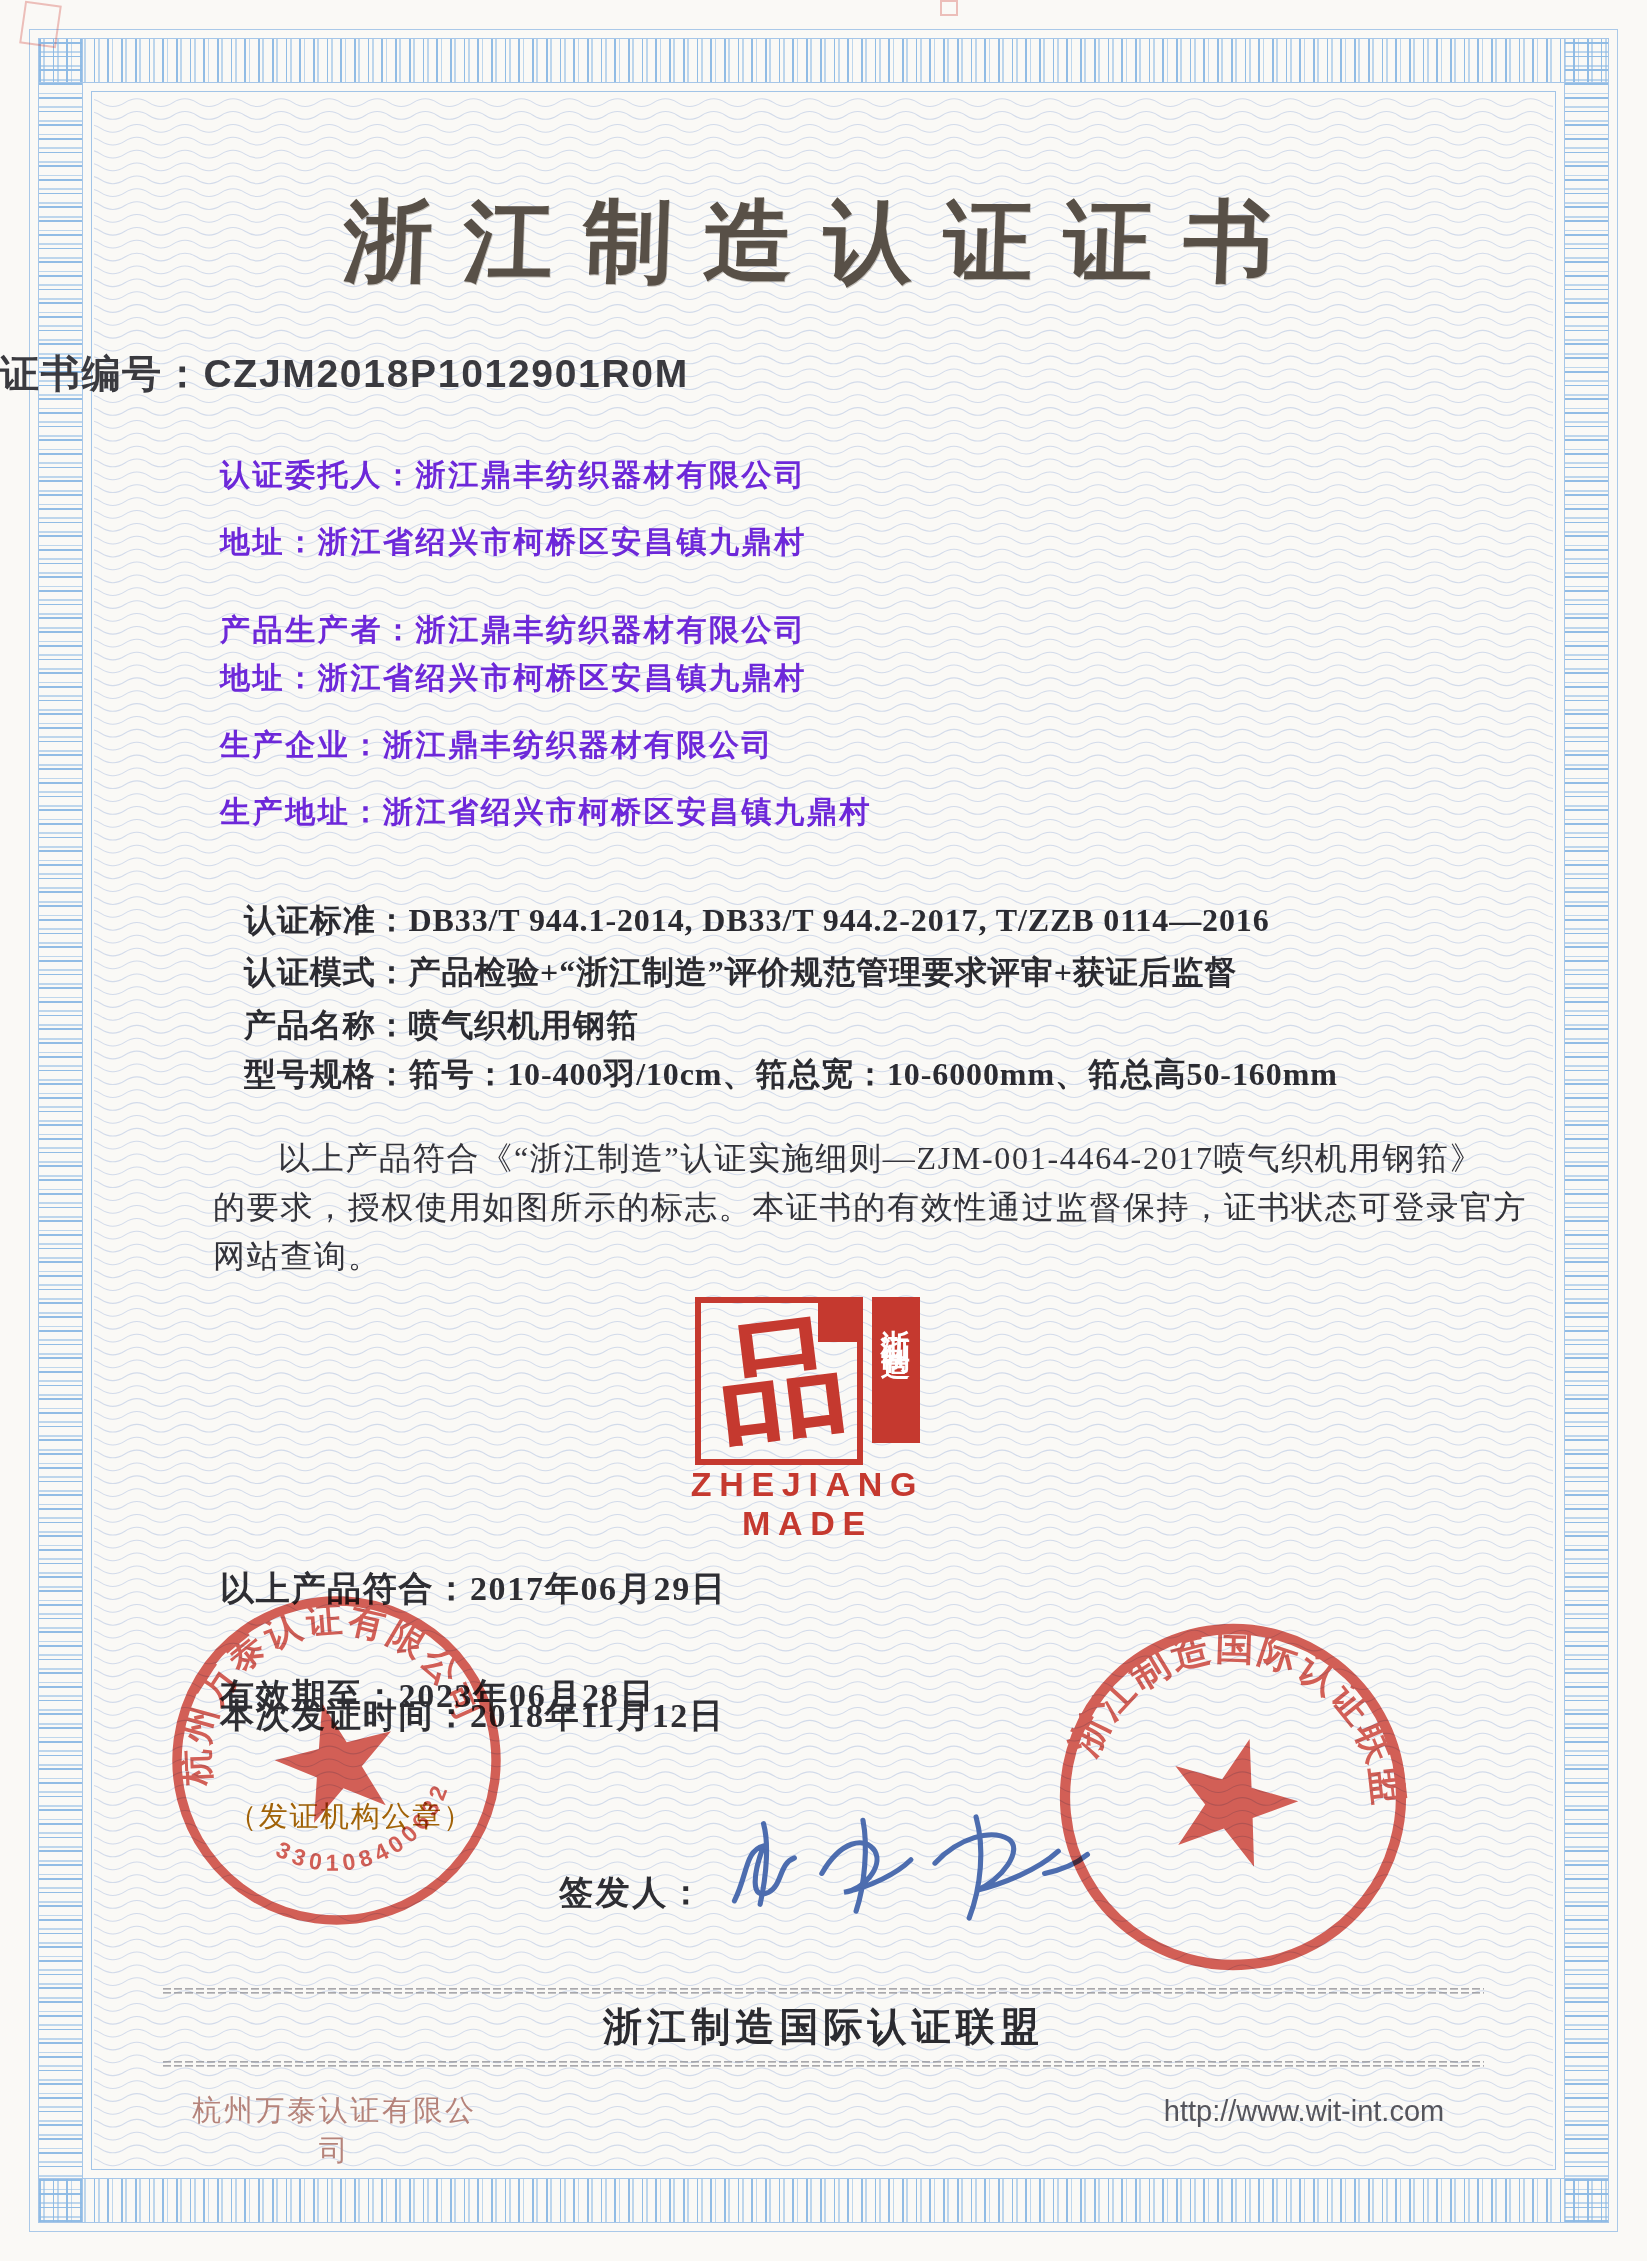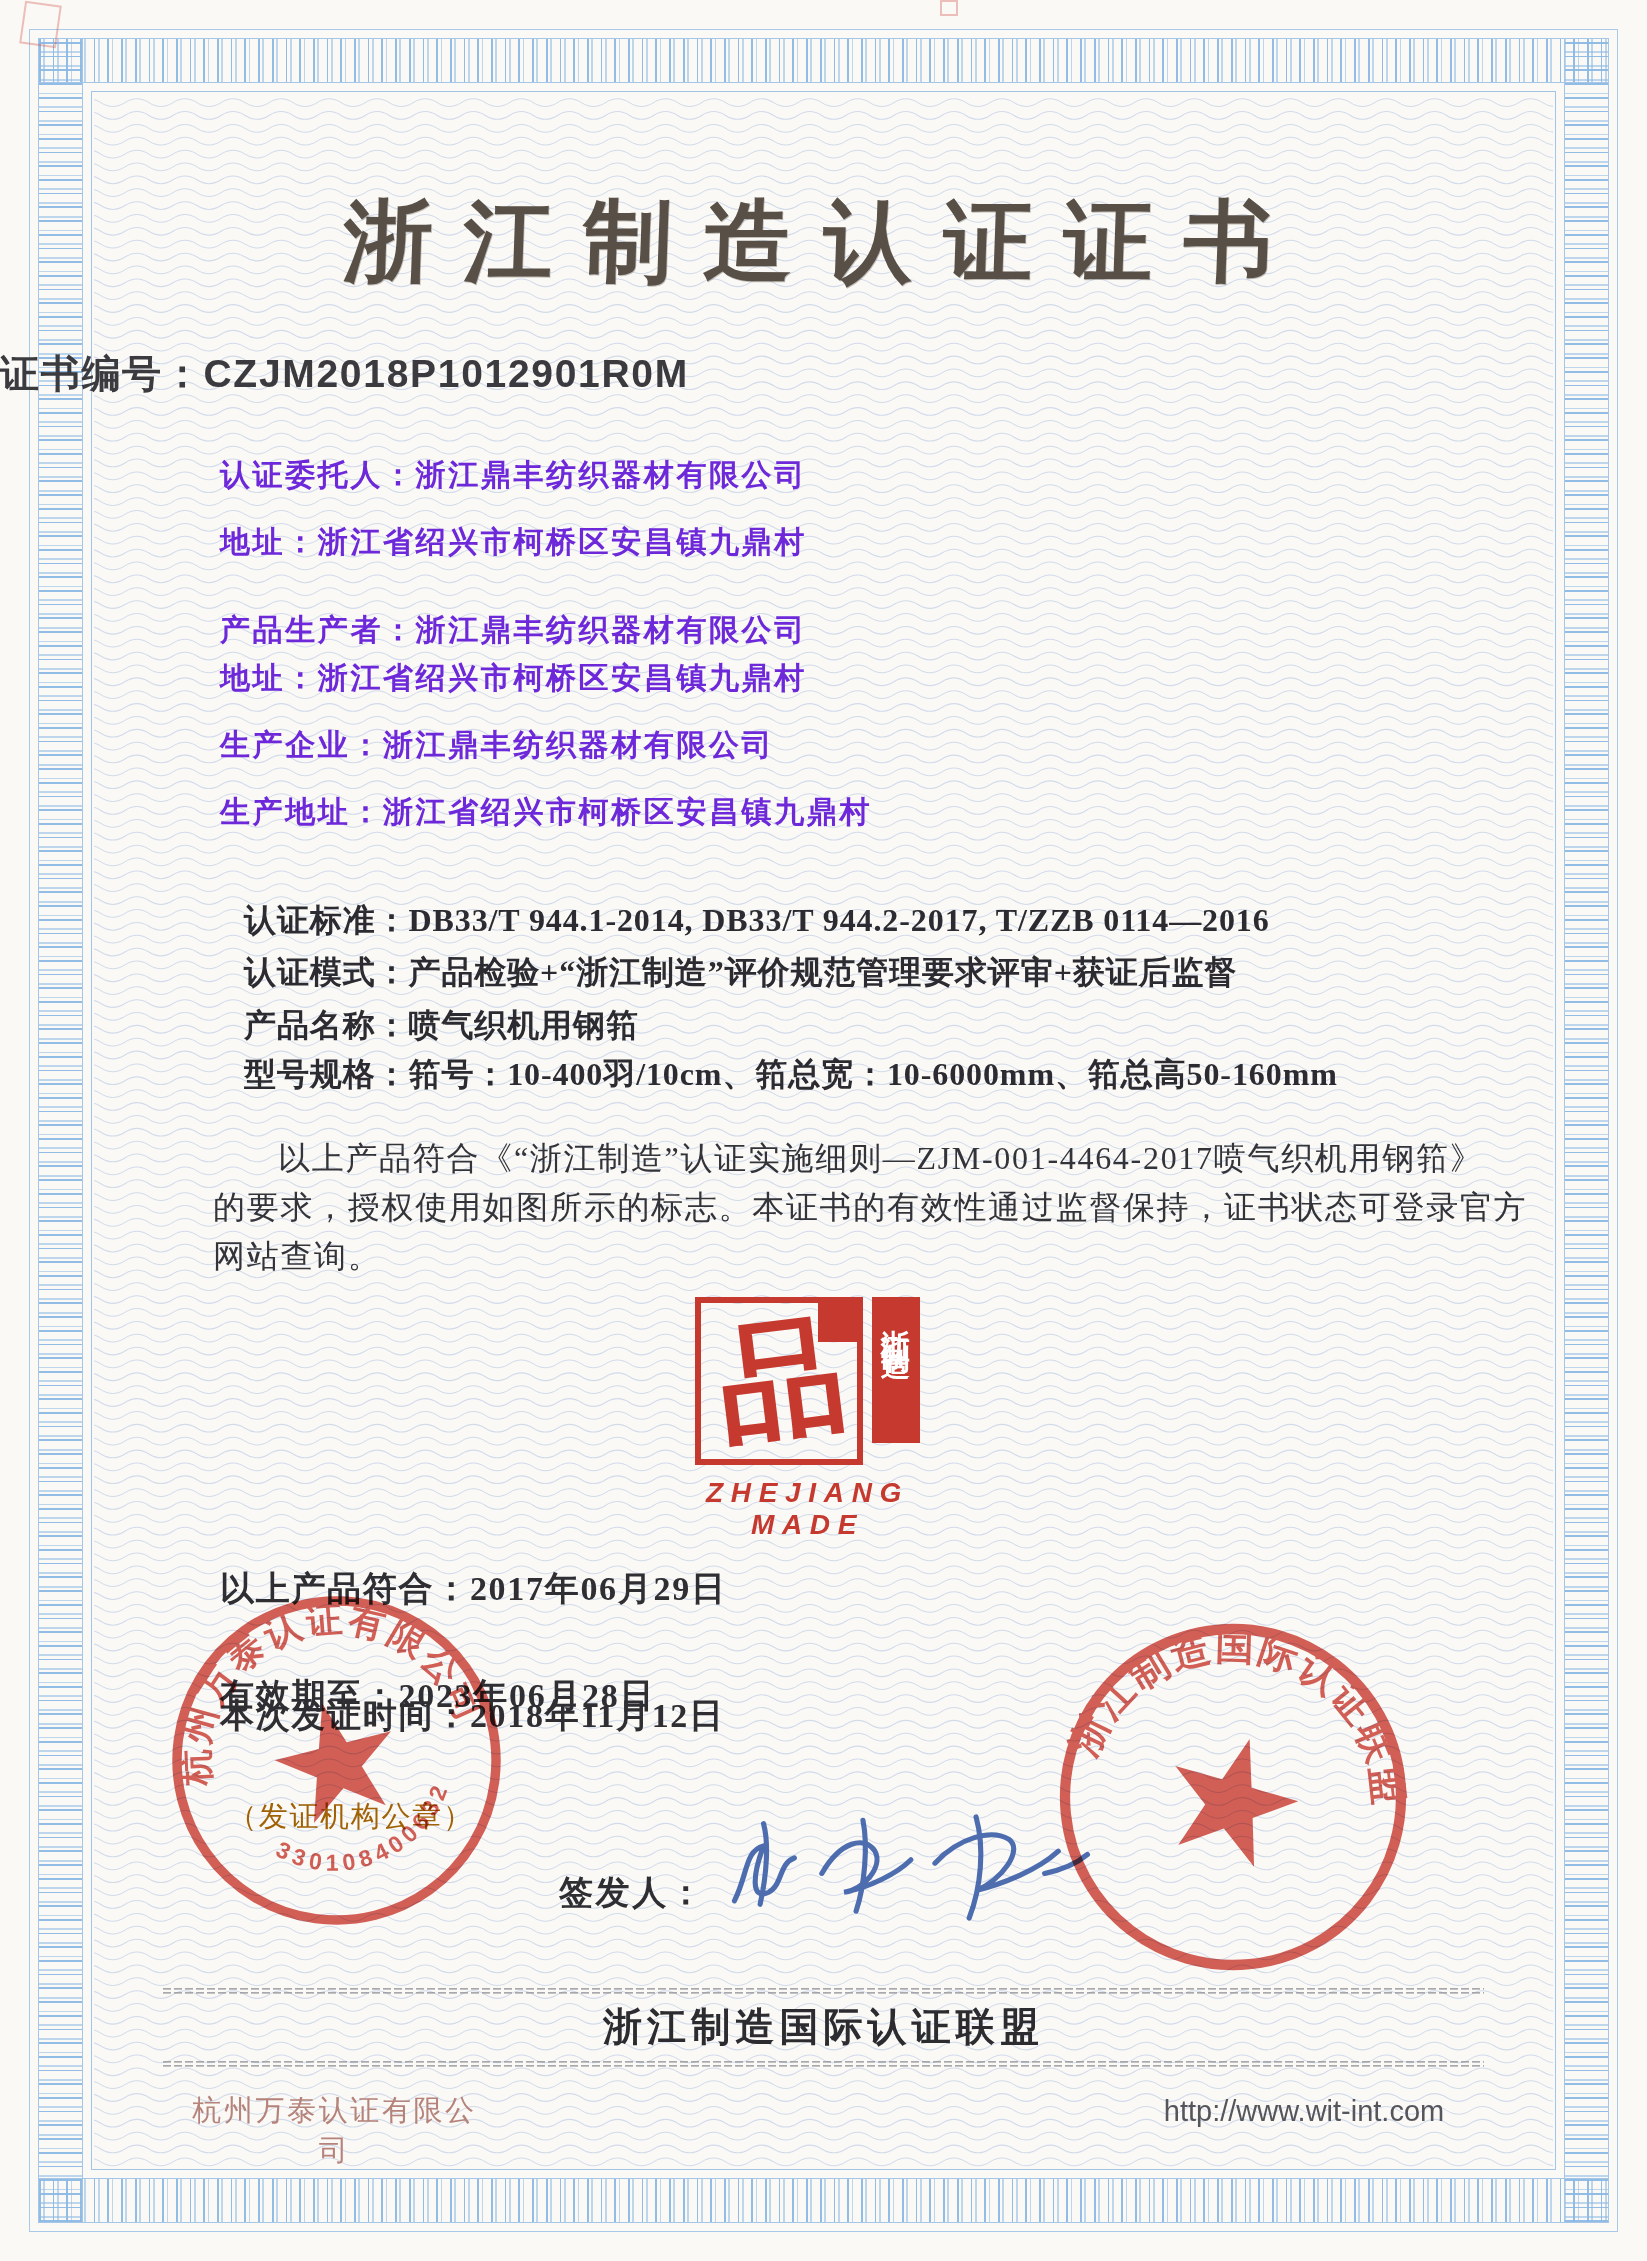--- a/index.html
+++ b/index.html
@@ -48,22 +48,22 @@
   .logo{top:1297px;left:679px;width:257px;text-align:center;}
   .logo-row{display:flex;align-items:flex-start;justify-content:center;gap:8.6px;}
   .logo-square{position:relative;width:168px;height:168px;border:6px solid var(--logoRed,#c5392f);box-sizing:border-box;background:rgba(255,255,255,.0);}
   .logo-mark{position:absolute;left:1.7px;top:6.9px;width:100%;font-size:127px;line-height:137px;
     font-weight:900;color:var(--logoRed,#c5392f);transform:rotate(-7deg);
     font-family:"DejaVu Serif", serif;}
   .logo-corner{position:absolute;right:-6px;top:-6px;width:45px;height:45px;background:var(--logoRed,#c5392f);}
   .logo-bar{width:48px;height:146px;background:var(--logoRed,#c5392f);color:#fff;
     writing-mode:vertical-rl;text-orientation:upright;font-size:29px;font-weight:700;
     letter-spacing:6.9px;display:flex;align-items:center;justify-content:flex-start;padding-top:8.6px;box-sizing:border-box;}
-  .logo-caption{margin-top:12px;font-size:28px;font-weight:700;color:var(--logoRed,#c5392f);
-    letter-spacing:7.7px;font-family:"Liberation Sans", sans-serif;font-style:italic;}
+  .logo-caption{margin-top:0;font-size:34px;font-weight:700;color:var(--logoRed,#c5392f);
+    letter-spacing:7.7px;font-family:"Liberation Sans", sans-serif;}
 
   .daterow{left:220px;font-size:34px;font-weight:600;color:#2e2e33;letter-spacing:1.7px;white-space:nowrap;}
   .issuer-note{top:1797px;left:228px;font-size:29px;color:#a16207;letter-spacing:1.7px;}
   .signer{top:1870px;left:559px;font-size:34px;font-weight:700;color:#2e2e33;letter-spacing:2.6px;}
 
   
   .seal{position:absolute;z-index:3;mix-blend-mode:multiply;opacity:.85;}
   .seal svg{display:block;}
   .signature{position:absolute;left:719px;top:1791px;z-index:3;}
 

